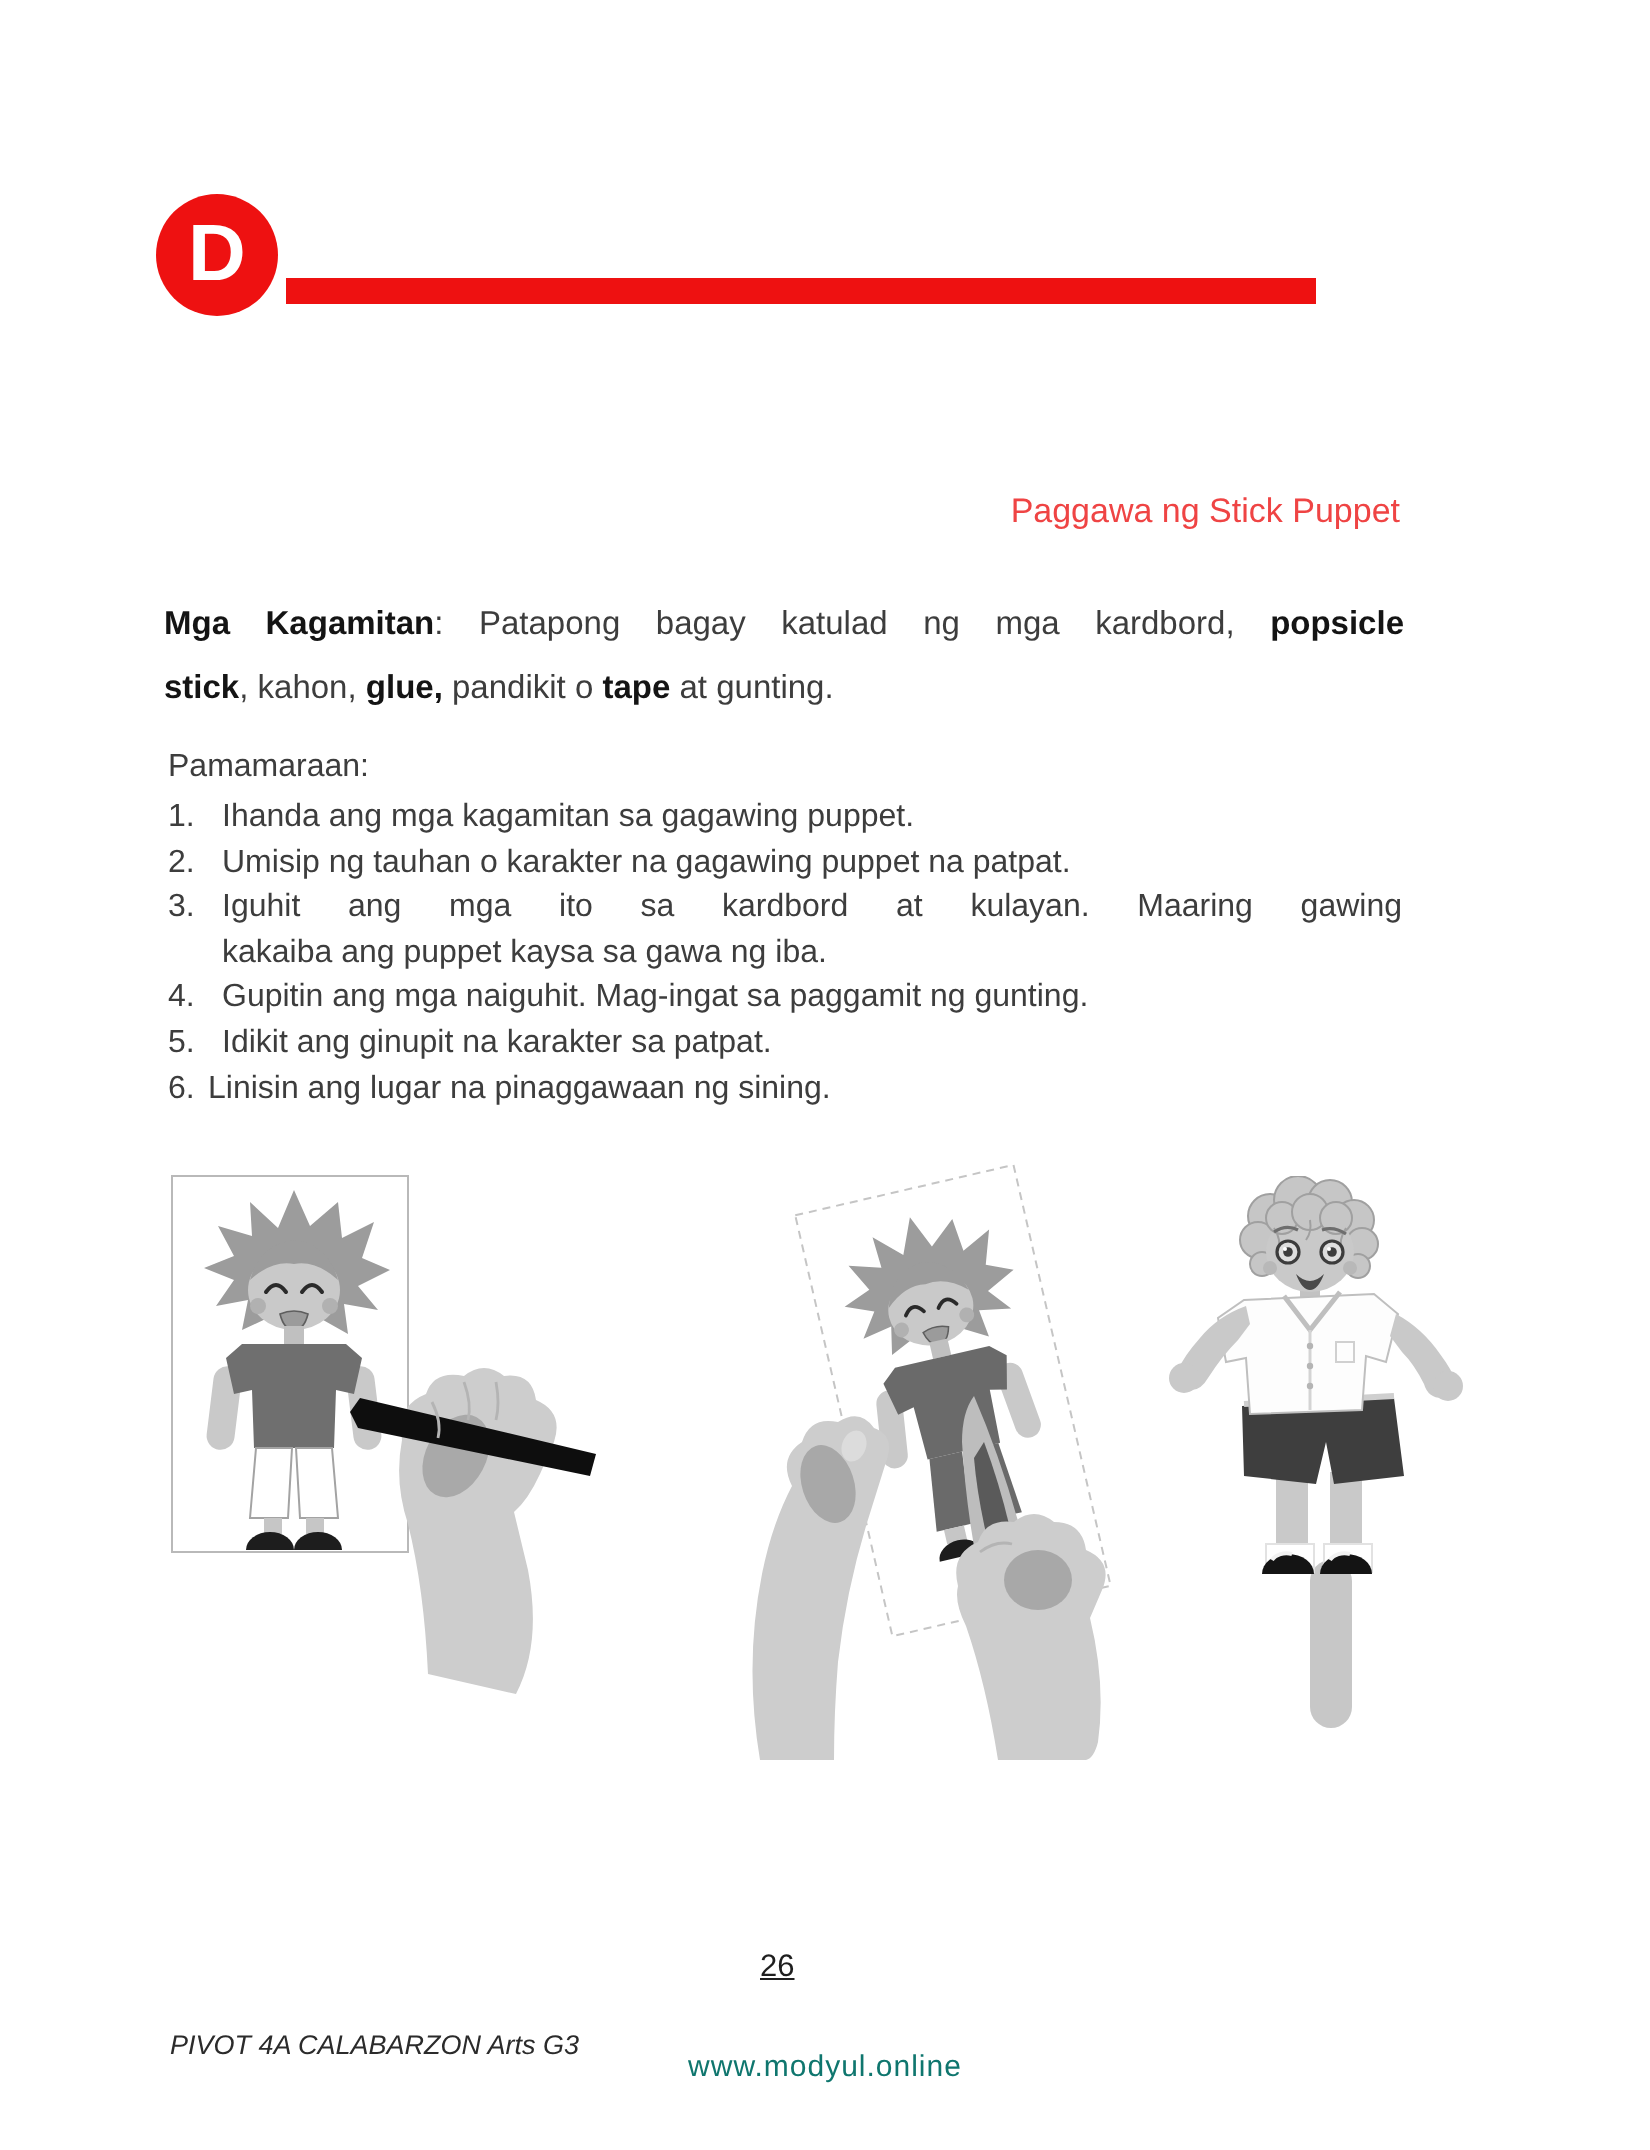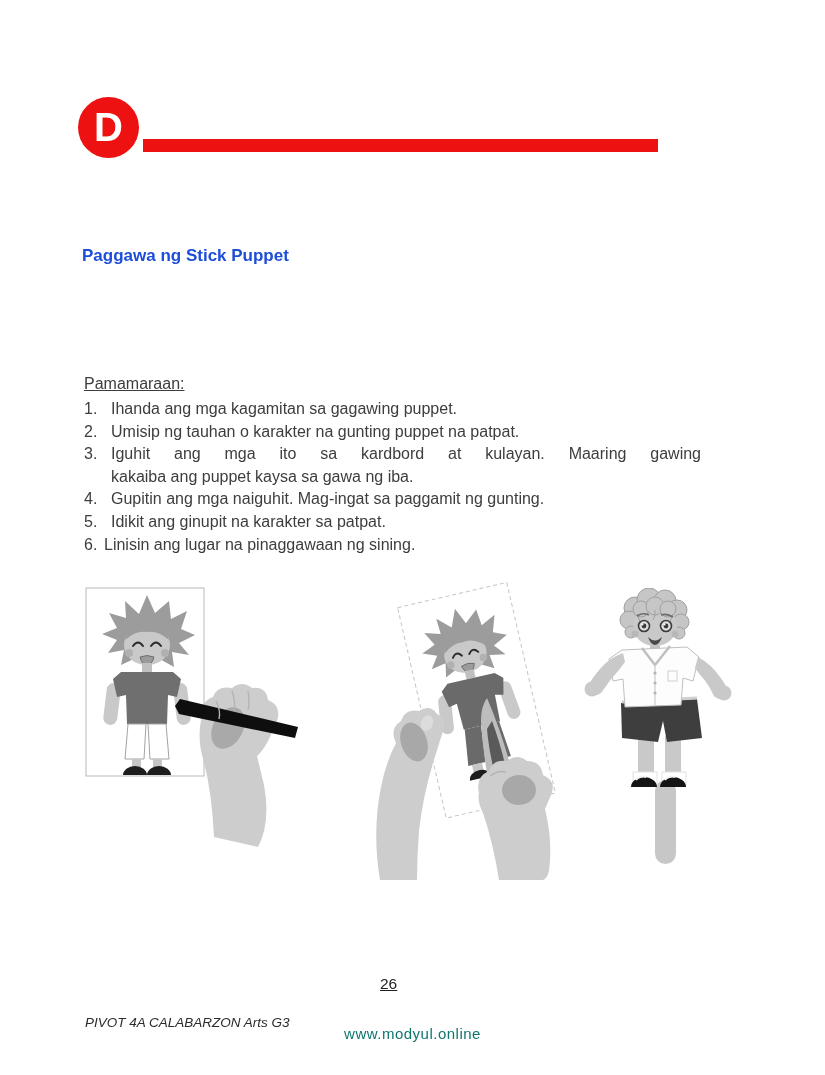--- a/index.html
+++ b/index.html
@@ -12,24 +12,24 @@
     position:absolute;left:78px;top:97px;width:61px;height:61px;border-radius:50%;
     background:#ee1111;display:flex;align-items:center;justify-content:center;
   }
   .badge-letter{color:#ffffff;font-size:40px;font-weight:bold;line-height:1;transform:translateY(-1px);}
   .red-line{position:absolute;left:143px;top:139px;width:515px;height:13px;background:#ee1111;}
   
   b{font-weight:bold;color:#141414;}
   .jline{display:block;text-align:justify;text-align-last:justify;}
   .blockline{display:block;}
   .intro{position:absolute;left:82px;top:163px;width:618px;font-size:16.5px;line-height:28px;}
-  .heading{position:absolute;left:82px;top:246px;width:618px;text-align:left;
-           font-size:17px;font-weight:bold;color:#1d4ed8;}
+  .heading{position:absolute;left:82px;top:246px;width:618px;text-align:right;
+           font-size:17px;font-weight:normal;color:#ef4444;}
   .materials{position:absolute;left:82px;top:296px;width:620px;font-size:16.5px;line-height:32px;}
-  .proc-label{position:absolute;left:84px;top:375px;font-size:16px;text-decoration:underline;}
+  .proc-label{position:absolute;left:84px;top:375px;font-size:16px;}
   .steps{position:absolute;left:84px;top:398px;width:617px;font-size:16px;line-height:22.6px;}
   .step{display:flex;align-items:flex-start;}
   .step .num{flex:none;width:27px;}
   .step.tight .num{width:20px;}
   .step .stext{flex:1;}
   
   .fig{position:absolute;}
   .fig1{left:85px;top:585px;}
   .fig2{left:330px;top:580px;}
   .fig3{left:575px;top:588px;}
@@ -45,30 +45,38 @@
 <div class="page">
 
   <div class="badge">
     <span class="badge-letter">D</span>
   </div>
   <div class="red-line"></div>
 
 
   <div class="heading">Paggawa ng Stick Puppet</div>
 
+  <div class="materials">
+    <span class="jline">
+      <b>Mga Kagamitan</b><span>: Patapong bagay katulad ng mga kardbord, </span><b>popsicle</b>
+    </span>
+    <span class="blockline">
+      <b>stick</b><span>, kahon, </span><b>glue,</b><span> pandikit o </span><b>tape</b><span> at gunting.</span>
+    </span>
+  </div>
 
   <div class="proc-label">Pamamaraan:</div>
   <div class="steps">
     <div class="step">
       <span class="num">1.</span>
       <span class="stext">Ihanda ang mga kagamitan sa gagawing puppet.</span>
     </div>
     <div class="step">
       <span class="num">2.</span>
-      <span class="stext">Umisip ng tauhan o karakter na gunting puppet na patpat.</span>
+      <span class="stext">Umisip ng tauhan o karakter na gagawing puppet na patpat.</span>
     </div>
     <div class="step">
       <span class="num">3.</span>
       <span class="stext">
         <span class="jline">Iguhit ang mga ito sa kardbord at kulayan. Maaring gawing</span>
         <span class="blockline">kakaiba ang puppet kaysa sa gawa ng iba.</span>
       </span>
     </div>
     <div class="step">
       <span class="num">4.</span>

